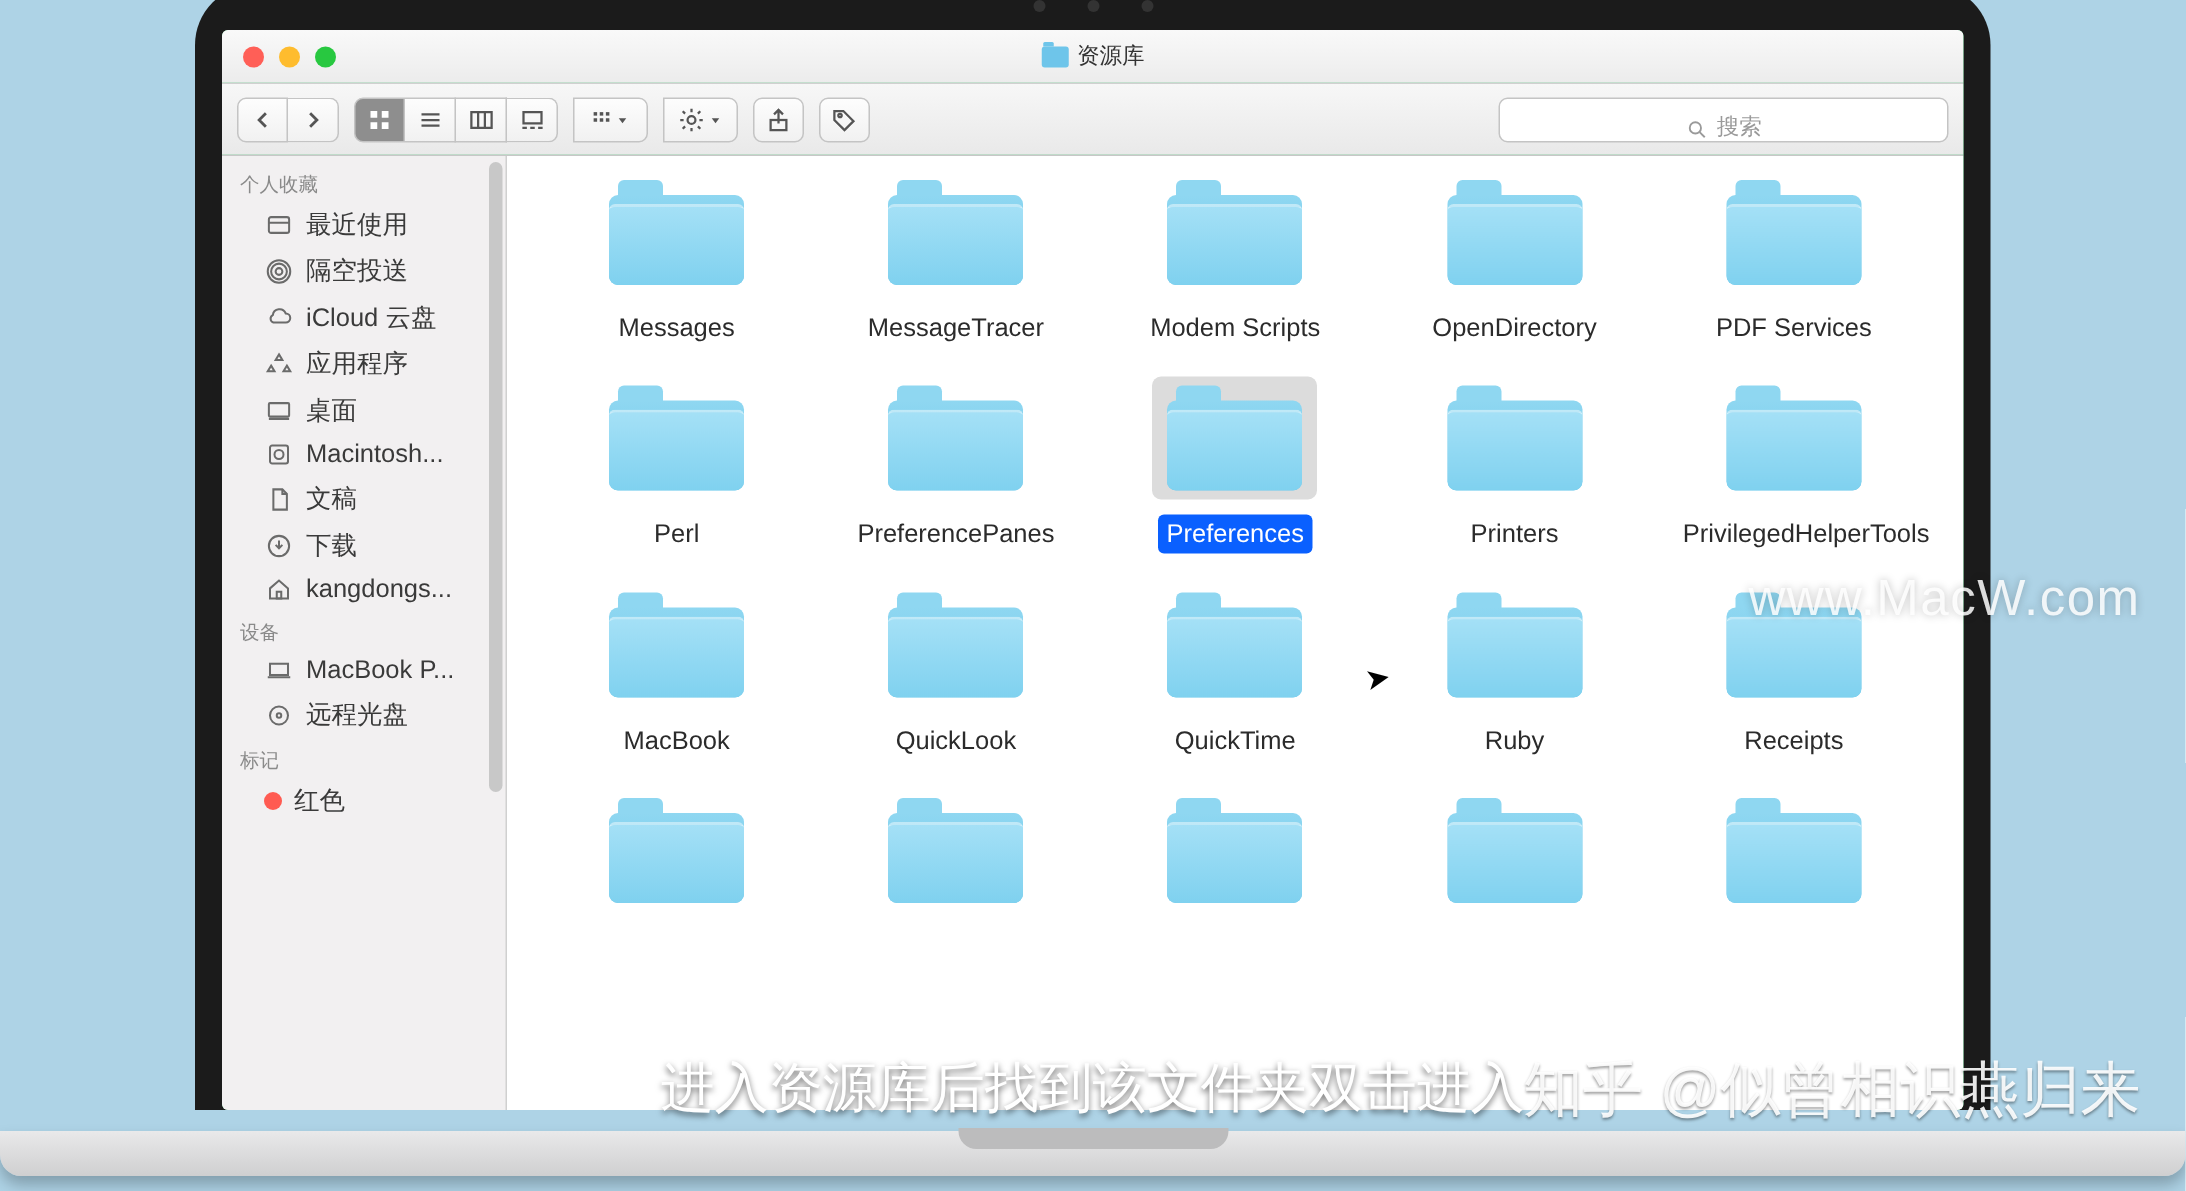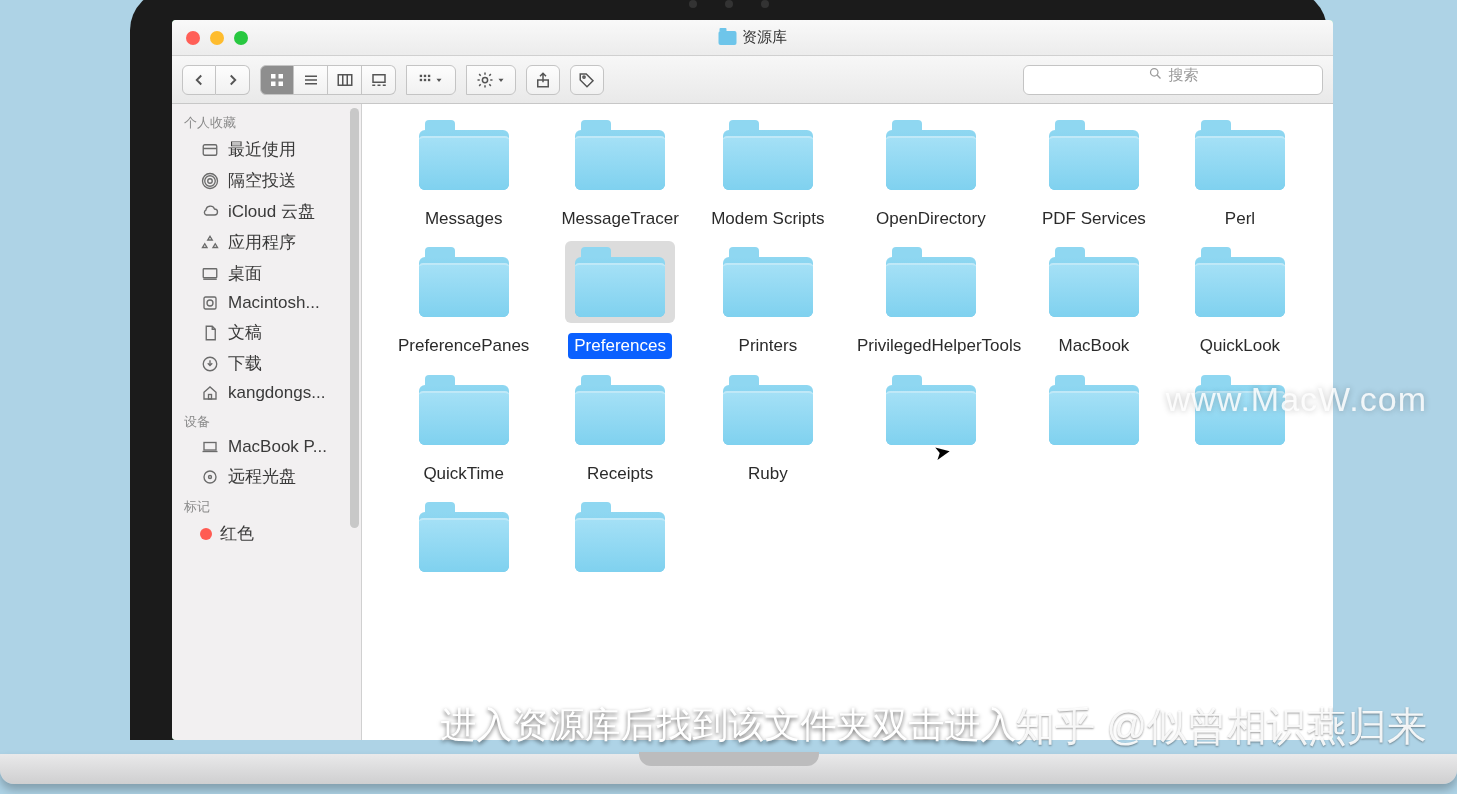--- a/index.html
+++ b/index.html
@@ -4,55 +4,55 @@
 <style>
 * { margin: 0; padding: 0; box-sizing: border-box; font-family: -apple-system, "Helvetica Neue", Arial, sans-serif; }
 body { width: 1457px; height: 794px; background: #aed3e6; overflow: hidden; position: relative; }
 
 .laptop {
   position: absolute; left: 130px; top: -10px; width: 1197px; height: 750px;
   background: #1b1b1b; border-radius: 40px 40px 0 0; padding: 30px 18px 0 18px;
 }
 .camera-bar { position:absolute; top:10px; left:50%; transform:translateX(-50%); display:flex; gap:28px; }
 .camera-dot { width:8px; height:8px; border-radius:50%; background:#333; }
-.screen { width: 100%; height: 100%; background: #86efac; border-radius: 4px; overflow: hidden; position: relative; margin-left: 24px; }
+.screen { width: 100%; height: 100%; background: #86efac; border-radius: 4px; overflow: hidden; position: relative; }
 
 .titlebar { height: 36px; background: linear-gradient(#f9f9f9,#ececec); border-bottom: 1px solid #d0d0d0; display:flex; align-items:center; position:relative; }
 .traffic { display:flex; gap:10px; margin-left:14px; }
 .tl { width:14px; height:14px; border-radius:50%; }
 .close-dot{background:#ff5f57;} .min-dot{background:#febc2e;} .max-dot{background:#28c840;}
 .title-center{ position:absolute; left:50%; transform:translateX(-50%); display:flex; align-items:center; gap:6px; font-size:15px; color:#333;}
 .title-folder-icon{ width:18px; height:14px; background:#6ec5ea; border-radius:2px; position:relative; }
 .title-folder-icon::before{content:'';position:absolute;top:-3px;left:1px;width:7px;height:3px;background:#6ec5ea;border-radius:1px 1px 0 0;}
 
 .toolbar { height: 48px; background: linear-gradient(#f7f7f7,#e9e9e9); border-bottom:1px solid #c7c7c7; display:flex; align-items:center; padding:0 10px; gap:10px; }
 .btn-group { display:flex; }
 .tbtn { height:30px; min-width:34px; background:linear-gradient(#fdfdfd,#f1f1f1); border:1px solid #c4c4c4; display:flex; align-items:center; justify-content:center; font-size:15px; color:#555; cursor:default; }
 .btn-group .tbtn:first-child{border-radius:6px 0 0 6px;}
 .btn-group .tbtn:last-child{border-radius:0 6px 6px 0;}
 .btn-group .tbtn:not(:first-child){border-left:none;}
 .tbtn.single{border-radius:6px;}
 .tbtn.active{background:#8e8e8e;color:#fff;}
 .tbtn svg{width:18px;height:18px;}
 .spacer{flex:1;}
-.search { width:300px; height:30px; border:1px solid #c4c4c4; border-radius:6px; background:#fff; display:flex; align-items:flex-start; padding:0 10px; color:#9a9a9a; font-size:15px; gap:6px; justify-content:center;}
+.search { width:300px; height:30px; border:1px solid #c4c4c4; border-radius:6px; background:#fff; display:flex; align-items:flex-end; padding:0 10px; color:#9a9a9a; font-size:15px; gap:6px; justify-content:center;}
 .search svg{width:15px;height:15px;}
 
 .body { display:flex; height: calc(100% - 84px); }
 .sidebar { width:190px; background:#f2f0f1; border-right:1px solid #d0d0d0; overflow:hidden; padding-top:4px; position:relative;}
 .sb-scroll { position:absolute; right:2px; top:4px; width:9px; height:420px; background:#c8c8c8; border-radius:5px; }
 .sb-section { font-size:13px; color:#8a8a8a; padding:6px 12px 2px; }
 .sb-item { display:flex; align-items:center; gap:8px; padding:4px 28px; font-size:17px; color:#3a3a3a; }
 .sb-icon { width:20px; height:20px; display:flex; align-items:center; justify-content:center; color:#6b6b6b; }
 .sb-icon svg{width:18px;height:18px;}
 .tag-dot{width:12px;height:12px;border-radius:50%;}
 .red{background:#ff5b52;}
 
 .content { flex:1; background:#fff; overflow:auto; padding:10px 30px 20px; }
-.grid { display:grid; grid-template-columns: repeat(6, 1fr); gap: 10px 20px; }
+.grid { display:grid; grid-template-columns: repeat(5, 1fr); gap: 20px 20px; }
 .item { display:flex; flex-direction:column; align-items:center; gap:10px; }
 .folder { width:90px; height:70px; position:relative; }
 .folder-back{position:absolute;bottom:0;width:90px;height:60px;background:linear-gradient(#8fd7f1,#6bc7ea);border-radius:6px;}
 .folder-tab{position:absolute;top:0;left:6px;width:30px;height:14px;background:#8fd7f1;border-radius:4px 4px 0 0;}
 .folder-front{position:absolute;bottom:0;width:90px;height:54px;background:linear-gradient(#a4e0f6,#7fd1ef);border-radius:4px 4px 6px 6px;border-top:2px solid rgba(255,255,255,.5);}
 .item.selected .icon-wrap{ background:#dcdcdc; border-radius:6px; }
 .icon-wrap{ padding:6px 10px; }
 .label { font-size:17px; color:#2b2b2b; text-align:center; padding:2px 6px; border-radius:4px; max-width:160px; line-height:1.25;}
 .item.selected .label{ background:#0a60ff; color:#fff; }
 
@@ -427,31 +427,31 @@
               <div class="label">QuickTime</div>
             </div>
             <div class="item">
               <div class="icon-wrap">
                 <div class="folder">
                   <div class="folder-tab"></div>
                   <div class="folder-back"></div>
                   <div class="folder-front"></div>
                 </div>
               </div>
+              <div class="label">Ruby</div>
+            </div>
+            <div class="item">
+              <div class="icon-wrap">
+                <div class="folder">
+                  <div class="folder-tab"></div>
+                  <div class="folder-back"></div>
+                  <div class="folder-front"></div>
+                </div>
+              </div>
               <div class="label">Receipts</div>
-            </div>
-            <div class="item">
-              <div class="icon-wrap">
-                <div class="folder">
-                  <div class="folder-tab"></div>
-                  <div class="folder-back"></div>
-                  <div class="folder-front"></div>
-                </div>
-              </div>
-              <div class="label">Ruby</div>
             </div>
             <div class="item">
               <div class="icon-wrap">
                 <div class="folder">
                   <div class="folder-tab"></div>
                   <div class="folder-back"></div>
                   <div class="folder-front"></div>
                 </div>
               </div>
               <div class="label"></div>

